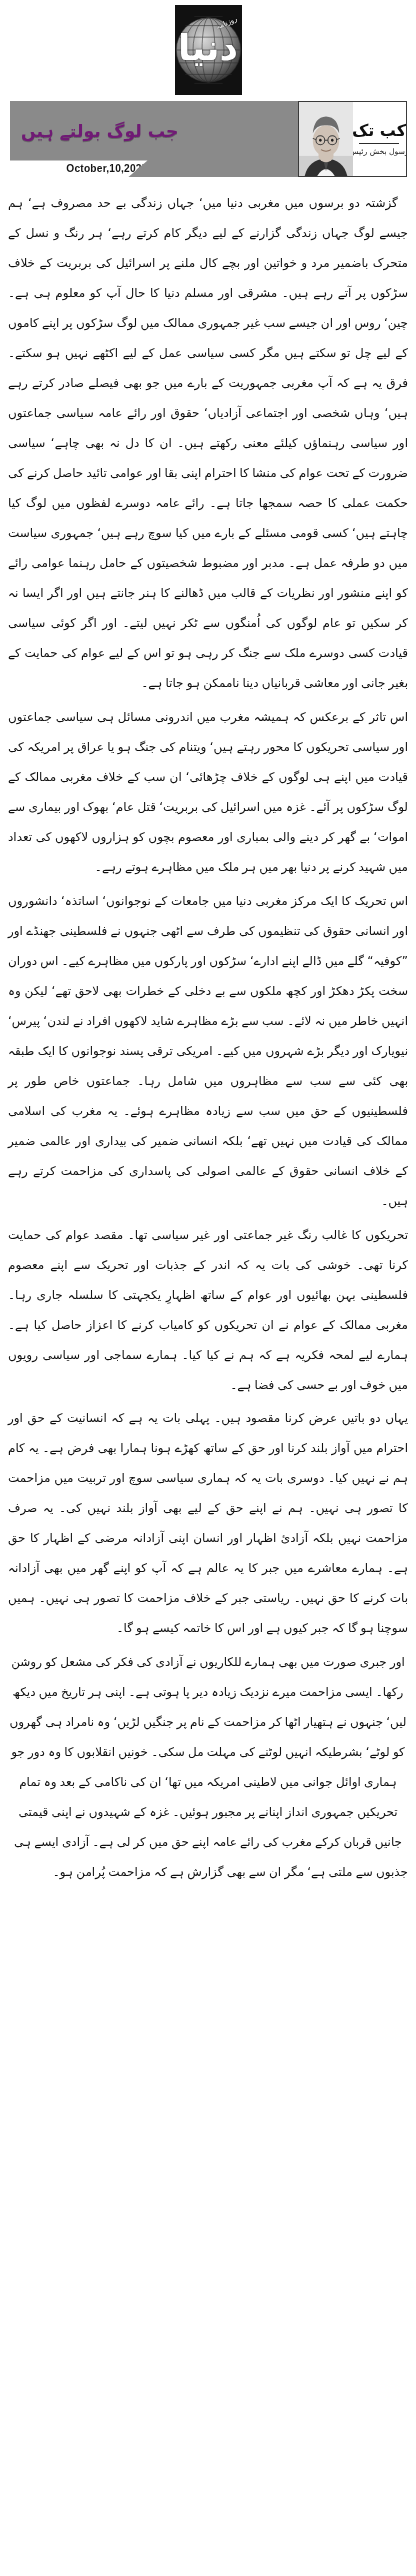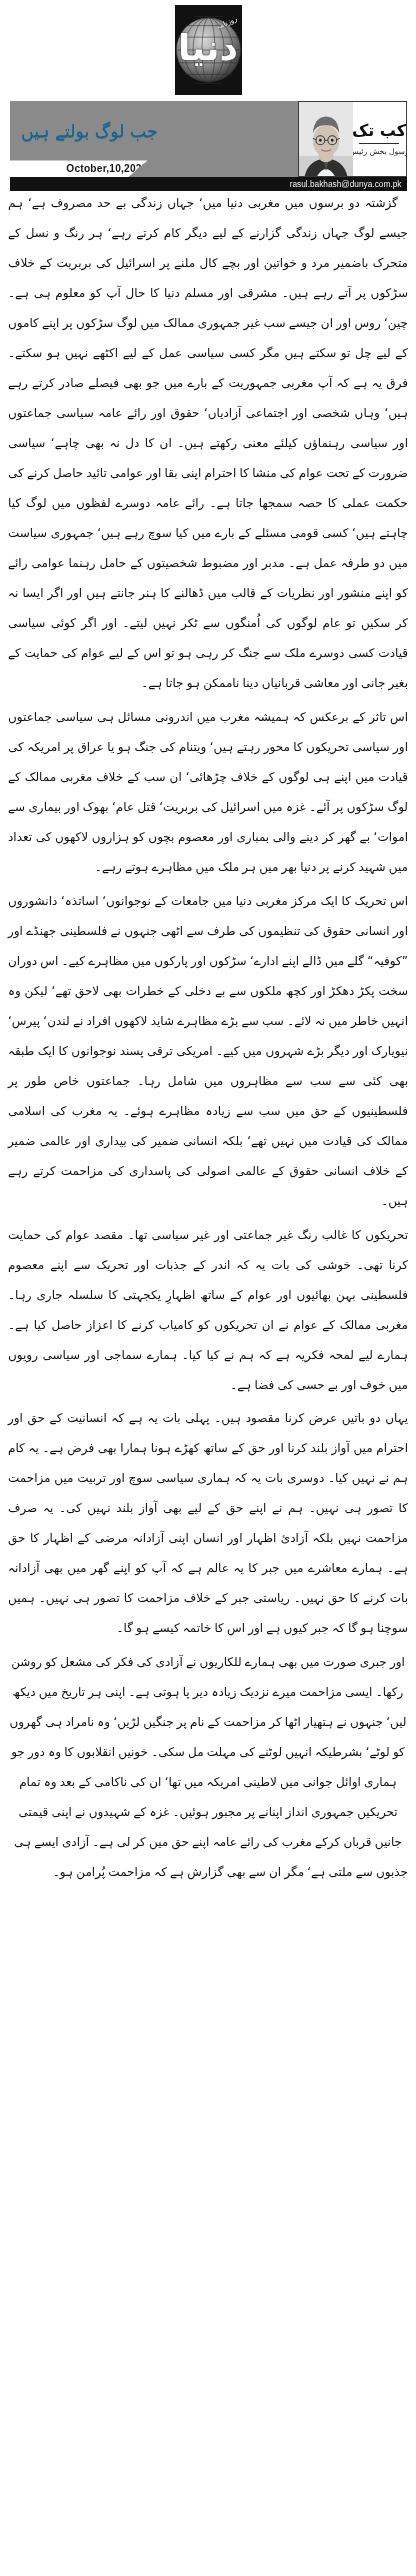--- a/index.html
+++ b/index.html
@@ -87,24 +87,24 @@
     position: absolute;
     left: 0;
     top: 0;
     width: 289px;
     height: 59px;
     display: flex;
     align-items: center;
     justify-content: flex-end;
     padding-left: 11.5px;
     box-sizing: border-box;
-    color: #0369a1;
+    color: #701a75;
     font-family: "DejaVu Sans", sans-serif;
     font-size: 17.3px;
-    font-weight: 400;
+    font-weight: 700;
     direction: rtl;
     white-space: nowrap;
     text-shadow: 0 0.6px 0.6px rgba(0,0,0,.25);
   }
   .band-date-wrap {
     position: absolute;
     left: 0;
     top: 59px;
     width: 289px;
     height: 16.7px;
@@ -266,23 +266,20 @@
 
   <div class="band-gray"></div>
   <div class="band-title">جب لوگ بولتے ہیں</div>
 
   <div class="band-date-wrap">
     <div class="band-date-strip">
       <span class="band-date-text">October,10,2025</span>
     </div>
   </div>
 
-  <div class="band-black">
-    <span class="band-email">rasul.bakhash@dunya.com.pk</span>
-  </div>
 
   <div class="colblock">
     <div class="col-name-side">
       <div class="col-name">کب تک</div>
       <div class="col-rule"></div>
       <div class="col-author">رسول بخش رئیس</div>
     </div>
     <div class="col-photo">
       <svg class="photo-svg" viewBox="0 0 88 118" preserveAspectRatio="xMidYMid slice">
         <rect width="88" height="118" fill="#e6e6e6"></rect>

